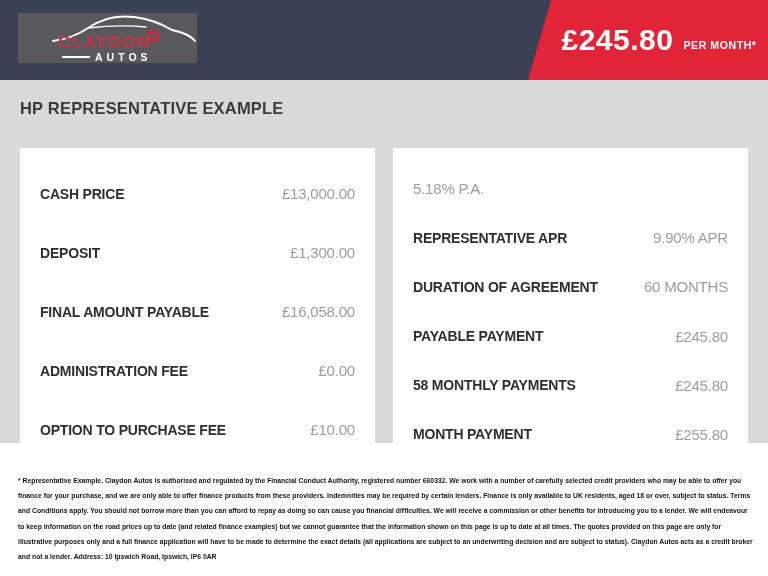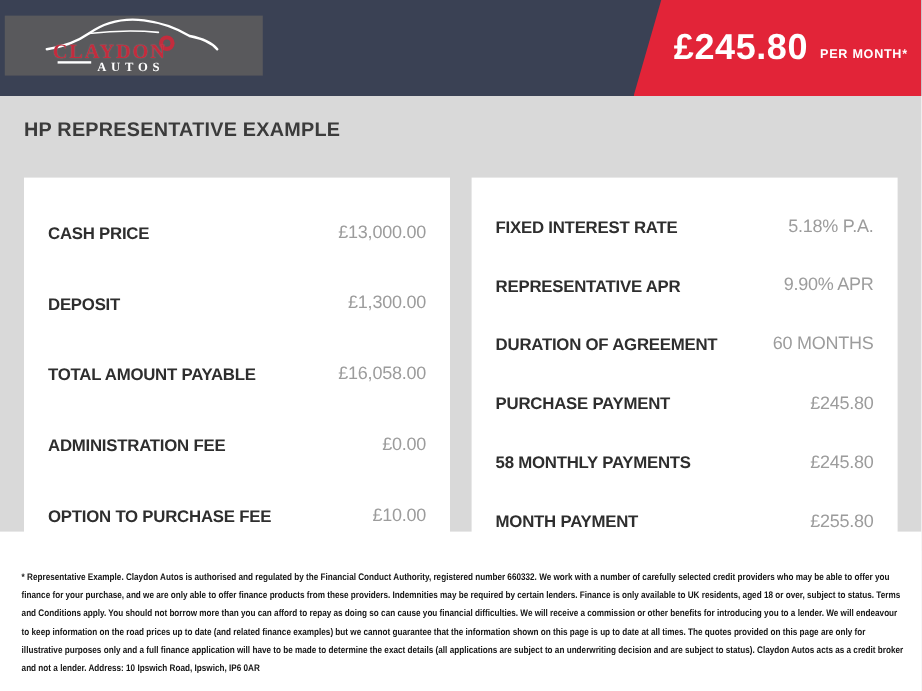--- a/index.html
+++ b/index.html
@@ -7,31 +7,31 @@
   body {
     width: 768px; height: 576px;
     font-family: "Liberation Sans", sans-serif;
     background: #ffffff;
   }
   .page { position: relative; width: 768px; height: 576px; overflow: hidden; background: #ffffff; }
 
   
   .header { position: relative; height: 80px; background: #3a4154; }
   .logo {
-    position: absolute; left: 4px; top: 13px;
-    width: 215px; height: 50px;
-    background: #59595c; cursor: pointer; font-family: Liberation Serif, serif;
+    position: absolute; left: 18px; top: 13px;
+    width: 179px; height: 50px;
+    background: #59595c; cursor: pointer;
   }
   .logo-car { position: absolute; left: 32px; top: 1px; width: 148px; height: 30px; }
   .logo-brand {
     position: absolute; left: 40px; top: 20px;
     color: #c32c3d; font-size: 17px; font-weight: bold; letter-spacing: 1.5px;
     text-shadow: 0 0 1px rgba(255,255,255,0.25);
   }
-  .logo-sub { position: absolute; left: 44px; top: 38px; display: flex; align-items: flex-start; }
+  .logo-sub { position: absolute; left: 44px; top: 38px; display: flex; align-items: center; }
   .logo-rule { width: 28px; height: 2px; background: #ffffff; margin-right: 5px; }
   .logo-sub-text { color: #ffffff; font-size: 10.5px; font-weight: bold; letter-spacing: 4px; }
 
   .price-banner {
     position: absolute; top: 0; right: 0; width: 240px; height: 80px;
     background: #e22438;
     clip-path: polygon(9.6% 0, 100% 0, 100% 100%, 0 100%);
     display: flex; align-items: center; justify-content: center;
     padding-left: 22px;
   }
@@ -98,47 +98,46 @@
       <div class="card" id="card-left">
           <div class="row">
             <span class="label">CASH PRICE</span>
             <span class="value">£13,000.00</span>
           </div>
           <div class="row">
             <span class="label">DEPOSIT</span>
             <span class="value">£1,300.00</span>
           </div>
           <div class="row">
-            <span class="label">TOTAL AMOUNT PAYABLE</span>
+            <span class="label">FINAL AMOUNT PAYABLE</span>
             <span class="value">£16,058.00</span>
           </div>
           <div class="row">
             <span class="label">ADMINISTRATION FEE</span>
             <span class="value">£0.00</span>
           </div>
           <div class="row">
             <span class="label">OPTION TO PURCHASE FEE</span>
             <span class="value">£10.00</span>
           </div>
         </div>
       <div class="card" id="card-right">
           <div class="row">
-            <span class="label">FIXED INTEREST RATE</span>
             <span class="value">5.18% P.A.</span>
           </div>
           <div class="row">
             <span class="label">REPRESENTATIVE APR</span>
             <span class="value">9.90% APR</span>
           </div>
           <div class="row">
             <span class="label">DURATION OF AGREEMENT</span>
             <span class="value">60 MONTHS</span>
           </div>
           <div class="row">
-            <span class="label">PURCHASE PAYMENT</span>
+            <span class="label">PAYABLE PAYMENT</span>
             <span class="value">£245.80</span>
           </div>
           <div class="row">
             <span class="label">58 MONTHLY PAYMENTS</span>
             <span class="value">£245.80</span>
           </div>
           <div class="row">
             <span class="label">MONTH PAYMENT</span>
             <span class="value">£255.80</span>
           </div>

